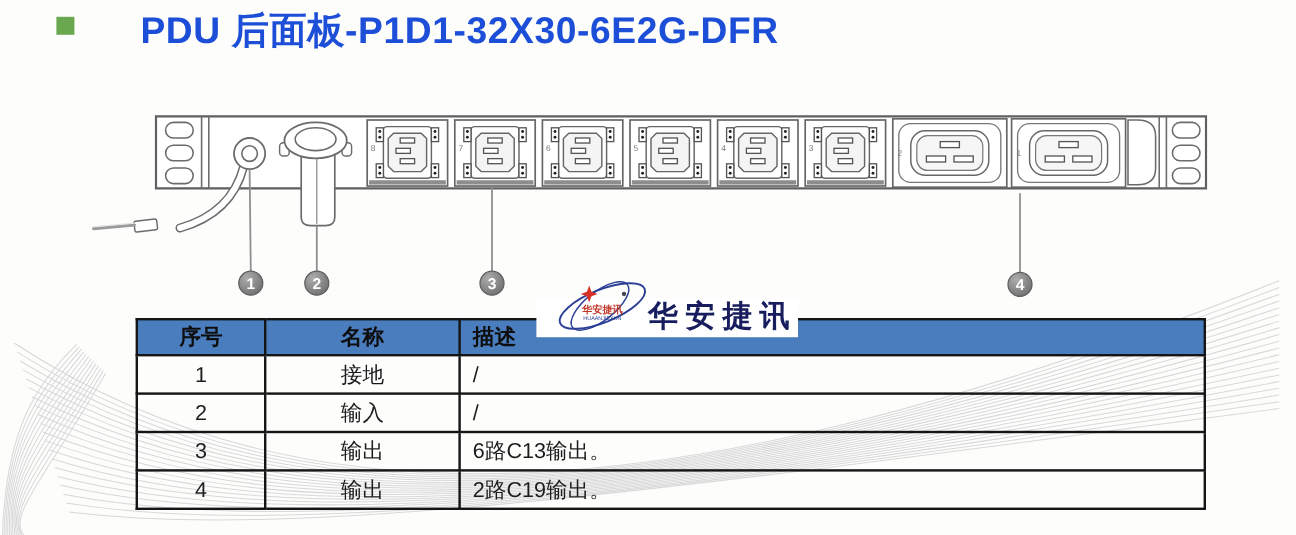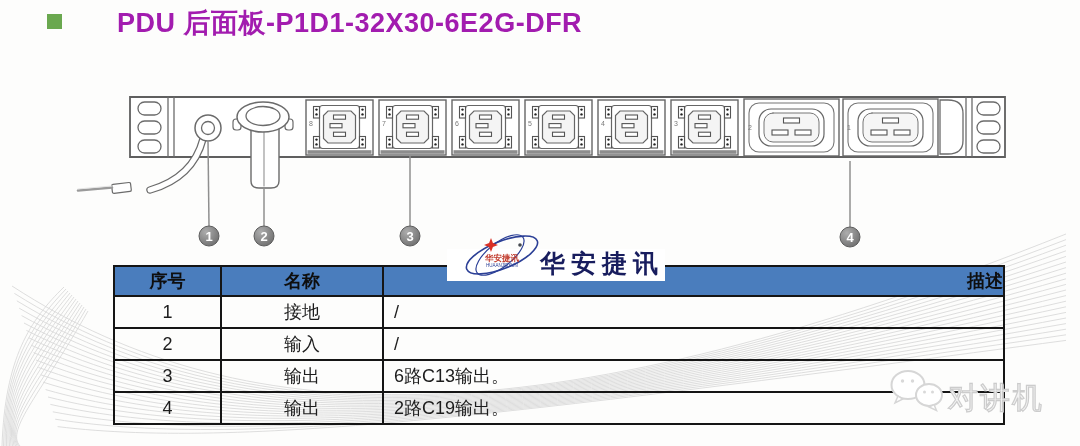--- a/index.html
+++ b/index.html
@@ -5,34 +5,34 @@
   html,body{margin:0;padding:0;background:#ffffff;}
   .stage{
     position:relative;width:1080px;height:446px;overflow:hidden;
     background:#fdfdfc;font-family:"Liberation Sans","DejaVu Sans",sans-serif;
   }
   .stage svg.scene{position:absolute;left:0;top:0;z-index:1;}
   
   .title-bullet{position:absolute;left:47px;top:14px;width:15px;height:15px;background:#6aa84f;z-index:2;}
   .page-title{
     position:absolute;left:117px;top:5px;z-index:2;
-    font-size:27px;font-weight:600;color:#a21caf;letter-spacing:.5px;white-space:nowrap;
+    font-size:31px;font-weight:600;color:#1d4ed8;letter-spacing:.5px;white-space:nowrap;
   }
   
   table.spec{
     position:absolute;left:113px;top:265px;width:890px;z-index:3;
     border-collapse:collapse;table-layout:fixed;background:transparent;
   }
   table.spec th,table.spec td{
     border:2px solid #151515;font-size:18px;color:#1c1c1c;height:30px;
     text-align:center;vertical-align:middle;background:transparent;padding:0;
   }
   table.spec th{background:#4a7dbd;font-weight:700;color:#0e0e0e;height:28px;}
   table.spec td.desc,table.spec th.desc-h{text-align:left;padding-left:10px;}
-  table.spec th.desc-h{text-align:right;}
+  table.spec th.desc-h{text-align:left;}
   col.c-no{width:107px}col.c-name{width:162px}col.c-desc{width:621px}
   
   .logo{position:absolute;left:444px;top:228px;z-index:5;width:225px;height:56px;text-decoration:underline;}
   .logo .plate{position:absolute;left:3px;top:21px;width:218px;height:32px;background:#fff;}
   .logo svg{position:absolute;left:0;top:0;}
   .logo .big{
     position:absolute;left:96px;top:19px;font-size:25px;font-weight:800;color:#181d5e;
     letter-spacing:6px;white-space:nowrap;text-shadow:0 0 3px #fff,0 0 2px #fff;
   }
   
@@ -259,27 +259,14 @@
       <ellipse cx="58" cy="27" rx="38" ry="13.5" fill="none" stroke="#2b3f96" stroke-width="1.6" transform="rotate(-22 58 27)"></ellipse>
       <ellipse cx="56" cy="27" rx="29" ry="12" fill="none" stroke="#2b3f96" stroke-width="1.2" transform="rotate(-38 56 27)"></ellipse>
       <path d="M47 10 l1.9 5.1 5.1 1.9 -5.1 1.9 -1.9 5.1 -1.9 -5.1 -5.1 -1.9 5.1 -1.9 z" fill="#d93025"></path>
       <circle cx="76" cy="17" r="1.8" fill="#44484e"></circle>
       <text class="small-red" x="58" y="33" text-anchor="middle">华安捷讯</text>
       <text class="small-blue" x="58" y="39" text-anchor="middle">HUAANJIEXUN</text>
     </svg>
     <div class="big">华安捷讯</div>
   </div>
 
-  <div class="wm">
-    <svg width="62" height="50" viewBox="0 0 62 50">
-      <ellipse cx="22" cy="19" rx="16.5" ry="14" fill="#ffffff" stroke="#d6d6d6" stroke-width="2"></ellipse>
-      <path d="M12 30 l-3 7 8 -4 z" fill="#ffffff" stroke="#d6d6d6" stroke-width="1.5"></path>
-      <circle cx="16.5" cy="15" r="1.7" fill="#d9d9d9"></circle>
-        <circle cx="26.5" cy="15" r="1.7" fill="#d9d9d9"></circle>
-      <ellipse cx="43" cy="29" rx="13" ry="11" fill="#ffffff" stroke="#d6d6d6" stroke-width="2"></ellipse>
-      <path d="M48 38.5 l2.5 6 -7.5 -3.5 z" fill="#ffffff" stroke="#d6d6d6" stroke-width="1.5"></path>
-      <circle cx="38.5" cy="26" r="1.5" fill="#d9d9d9"></circle>
-        <circle cx="46.5" cy="26" r="1.5" fill="#d9d9d9"></circle>
-    </svg>
-    <div class="wm-text">对讲机</div>
-  </div>
 
 </div>
 
 </body></html>

